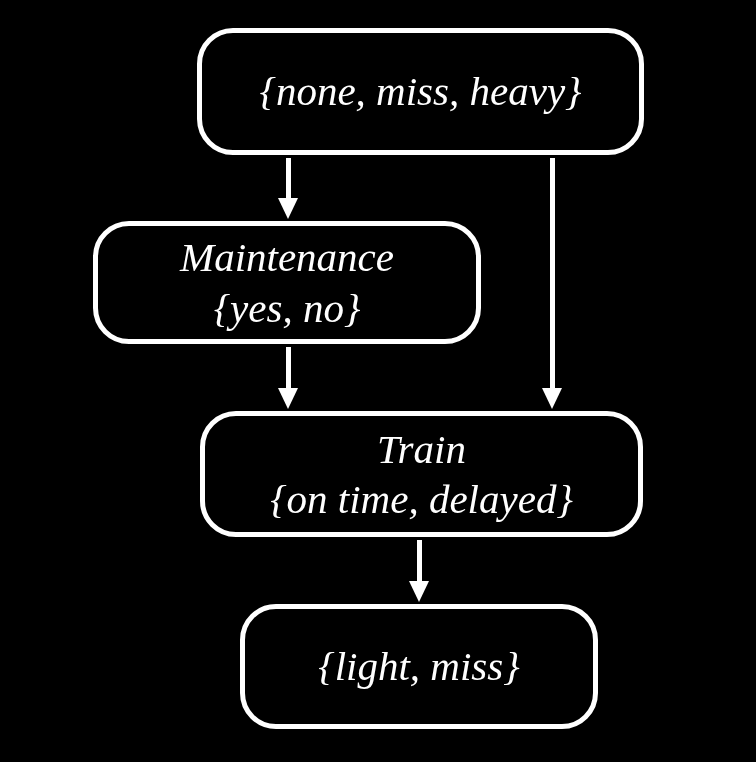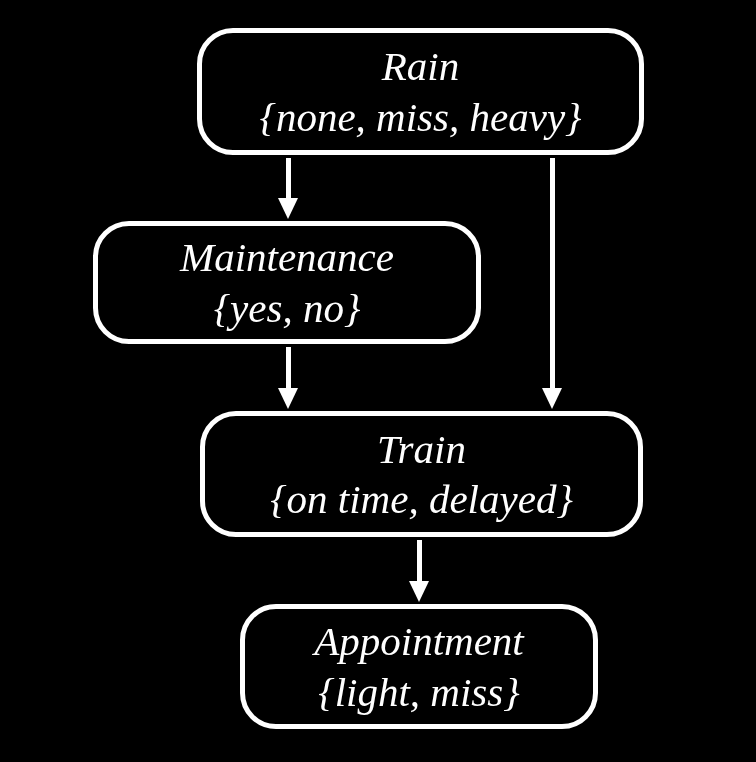--- a/index.html
+++ b/index.html
@@ -71,36 +71,34 @@
 
   .edge-train-appointment { left: 409px; top: 540px; height: 62px; }
   .edge-train-appointment .edge-line { height: 46px; }
 </style>
 </head>
 <body>
 
 <div class="stage">
 
   <div class="node node-rain">
-    <div class="node-label">Rain</div>
     <div class="node-values">{none, miss, heavy}</div>
   </div>
 
   <div class="node node-maintenance">
     <div class="node-label">Maintenance</div>
     <div class="node-values">{yes, no}</div>
   </div>
 
   <div class="node node-train">
     <div class="node-label">Train</div>
     <div class="node-values">{on time, delayed}</div>
   </div>
 
   <div class="node node-appointment">
-    <div class="node-label">Appointment</div>
     <div class="node-values">{light, miss}</div>
   </div>
 
   <div class="edge edge-rain-maintenance">
     <div class="edge-line"></div>
     <div class="arrowhead"></div>
   </div>
 
   <div class="edge edge-rain-train">
     <div class="edge-line"></div>

